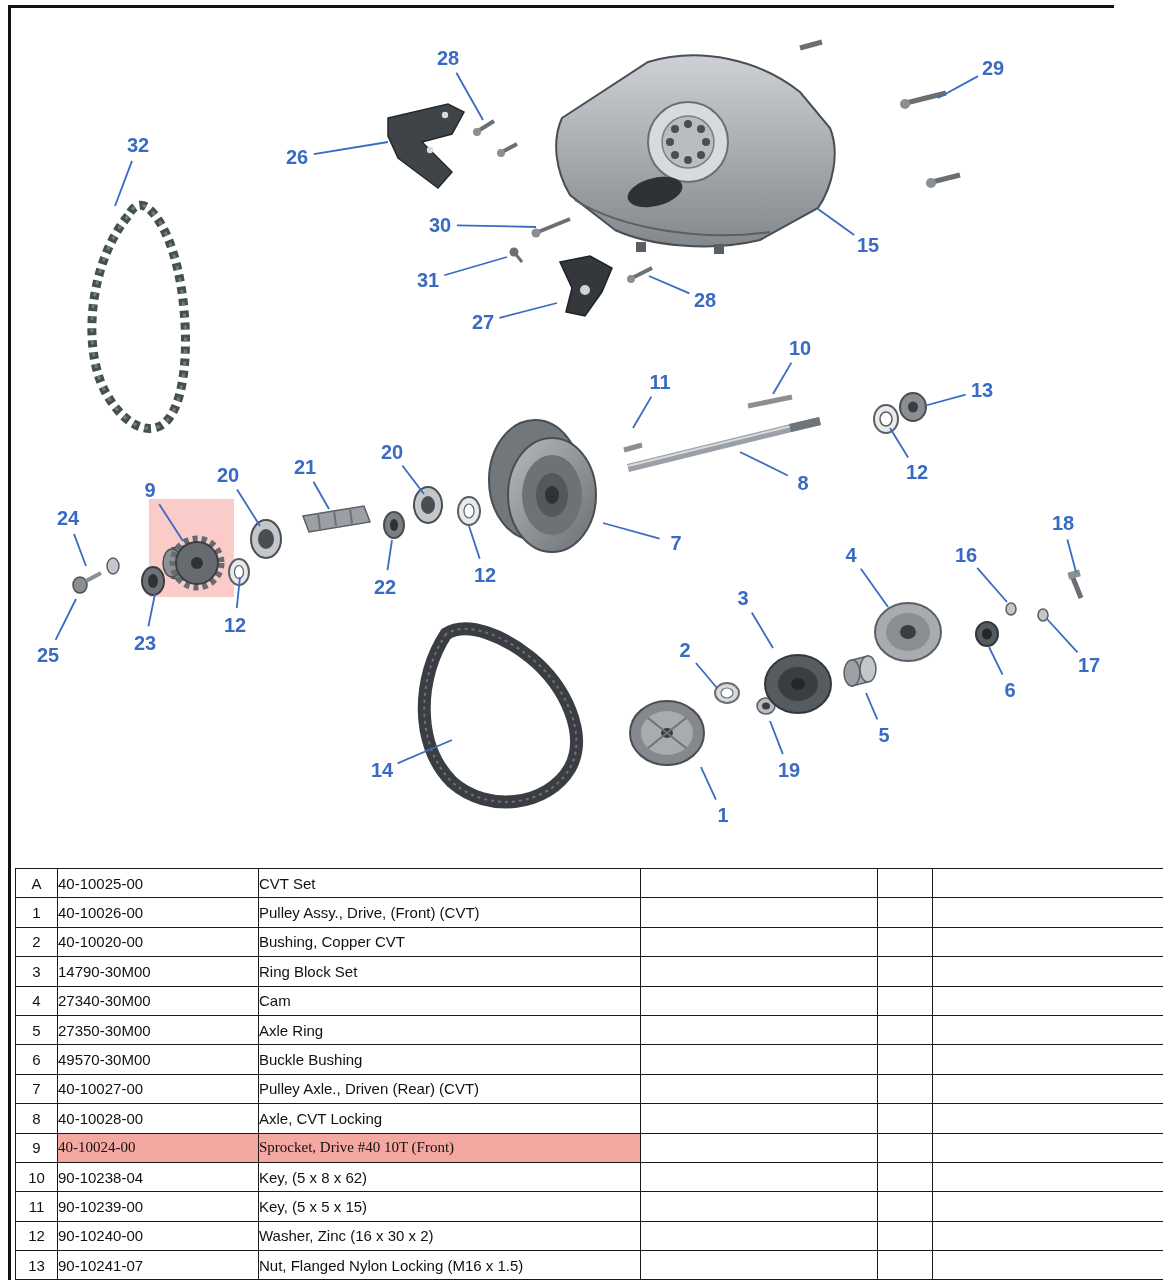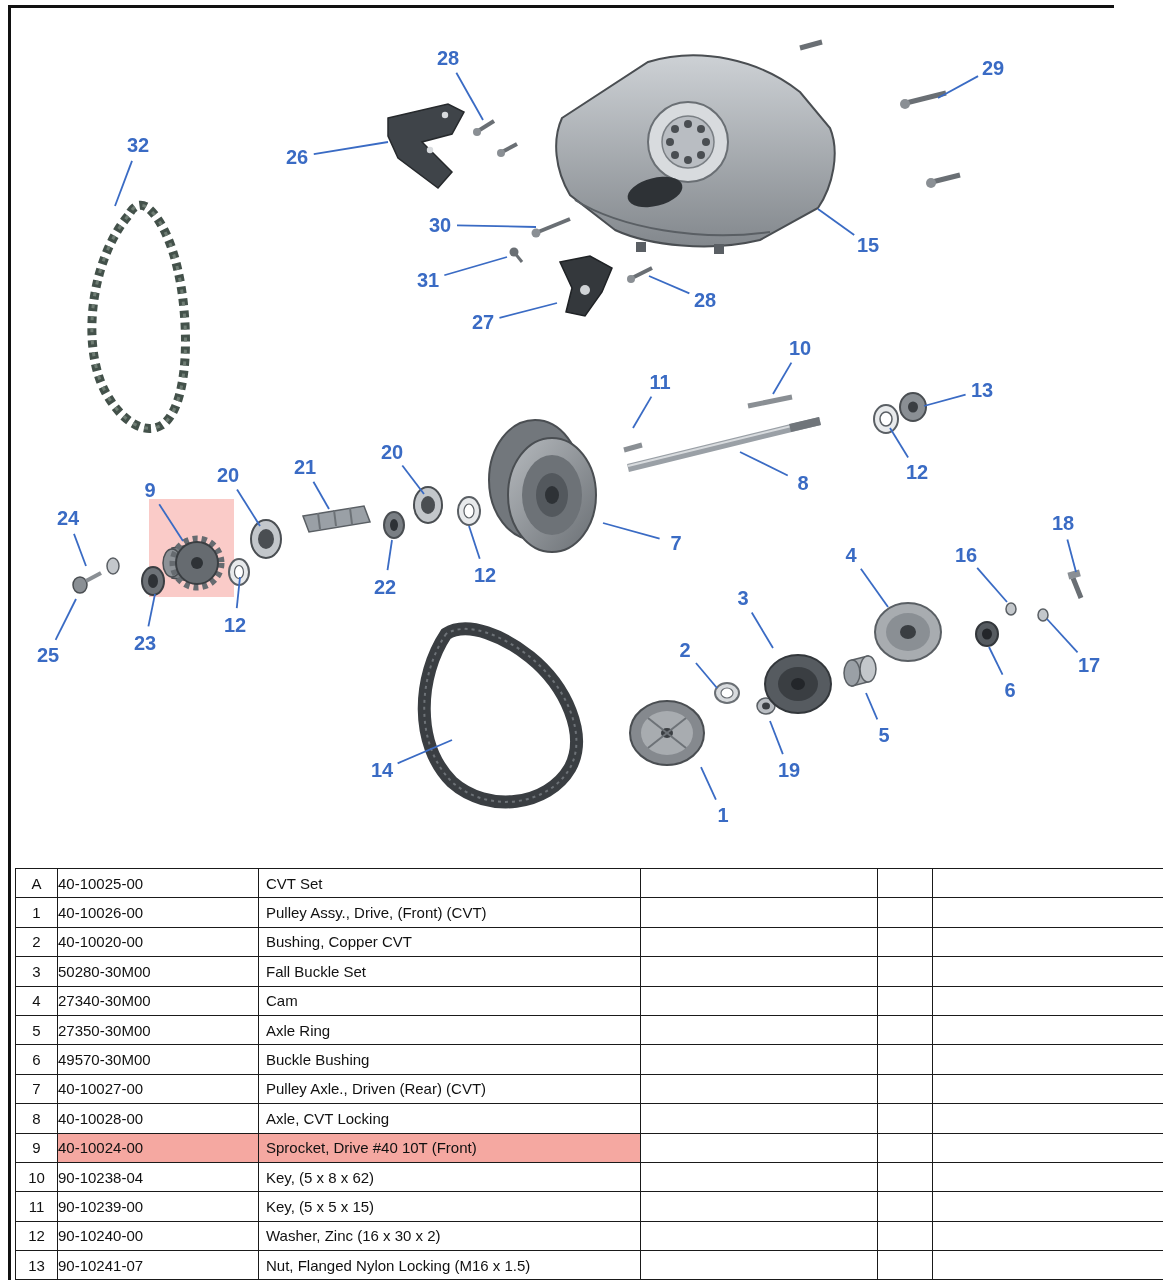--- a/index.html
+++ b/index.html
@@ -9,23 +9,23 @@
   .frame { position:absolute; left:8px; top:5px; right:0; bottom:0;
            border-left:3px solid #111; border-top:3px solid #111; pointer-events:none; }
   .diagram-wrap { position:absolute; left:0; top:0; width:1163px; height:868px; }
   svg text.callout { font-family:"Liberation Sans", sans-serif; font-size:20px; font-weight:bold; }
   table.parts { position:absolute; left:15px; top:868px; width:1148px;
                 border-collapse:collapse; table-layout:fixed; }
   table.parts td { border:1.6px solid #1a1a1a; height:29.4px; font-size:15px; color:#111;
                    overflow:hidden; white-space:nowrap; }
   td.c-item { width:42px;  text-align:center; }
   td.c-part { width:201px; text-align:left; }
-  td.c-desc { width:382px; text-align:left; padding-left:7px; }
+  td.c-desc { width:382px; text-align:left; }
   td.c-e1 { width:237px; } td.c-e2 { width:55px; } td.c-e3 { width:231px; }
-  td.hl { background: var(--row-hl, #f5a8a1); }
+  td.hl { background: var(--row-hl, #f5a8a1); font-family: Liberation Serif, serif; }
 </style>
 </head>
 <body>
 
 <div class="page">
 
   <div class="diagram-wrap">
     <svg width="1163" height="868" viewBox="0 0 1163 868">
       <defs>
         <linearGradient id="gMetal" x1="0" y1="0" x2="0" y2="1">
@@ -303,22 +303,22 @@
         <tr>
           <td class="c-item">2</td>
           <td class="c-part">40-10020-00</td>
           <td class="c-desc">Bushing, Copper CVT</td>
           <td class="c-e1"></td>
           <td class="c-e2"></td>
           <td class="c-e3"></td>
         </tr>
         <tr>
           <td class="c-item">3</td>
-          <td class="c-part">50280-30M00</td>
-          <td class="c-desc">Fall Buckle Set</td>
+          <td class="c-part">14790-30M00</td>
+          <td class="c-desc">Ring Block Set</td>
           <td class="c-e1"></td>
           <td class="c-e2"></td>
           <td class="c-e3"></td>
         </tr>
         <tr>
           <td class="c-item">4</td>
           <td class="c-part">27340-30M00</td>
           <td class="c-desc">Cam</td>
           <td class="c-e1"></td>
           <td class="c-e2"></td>

